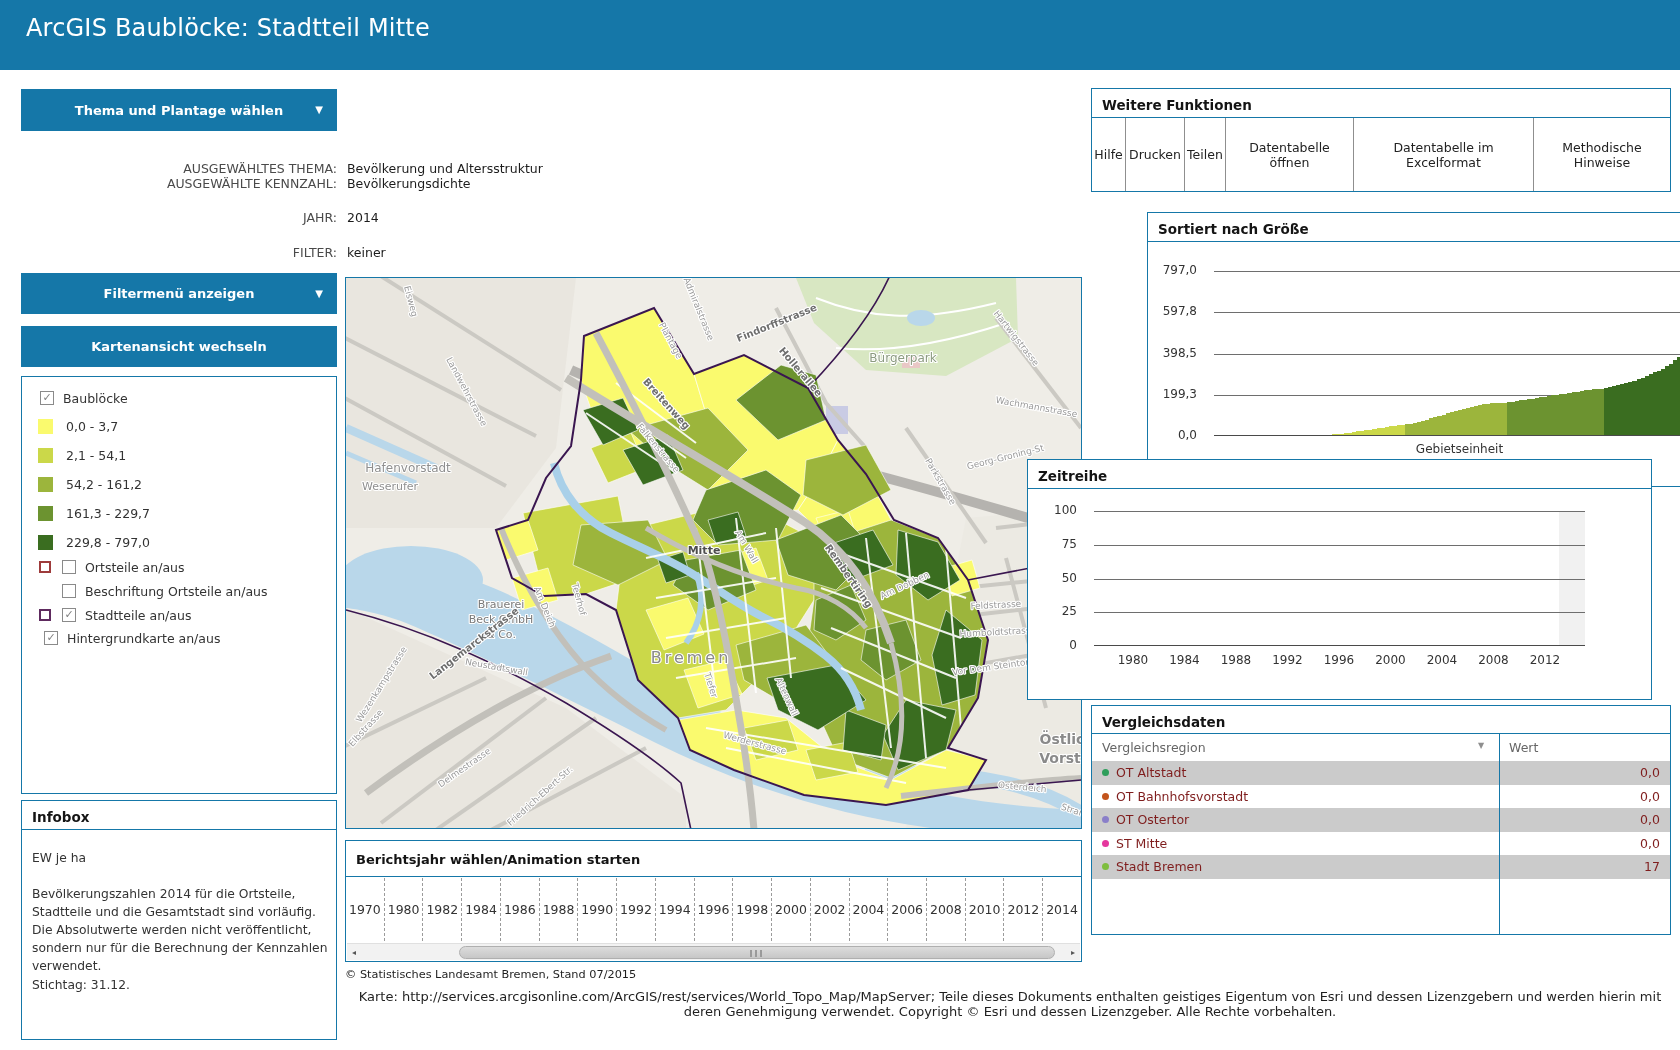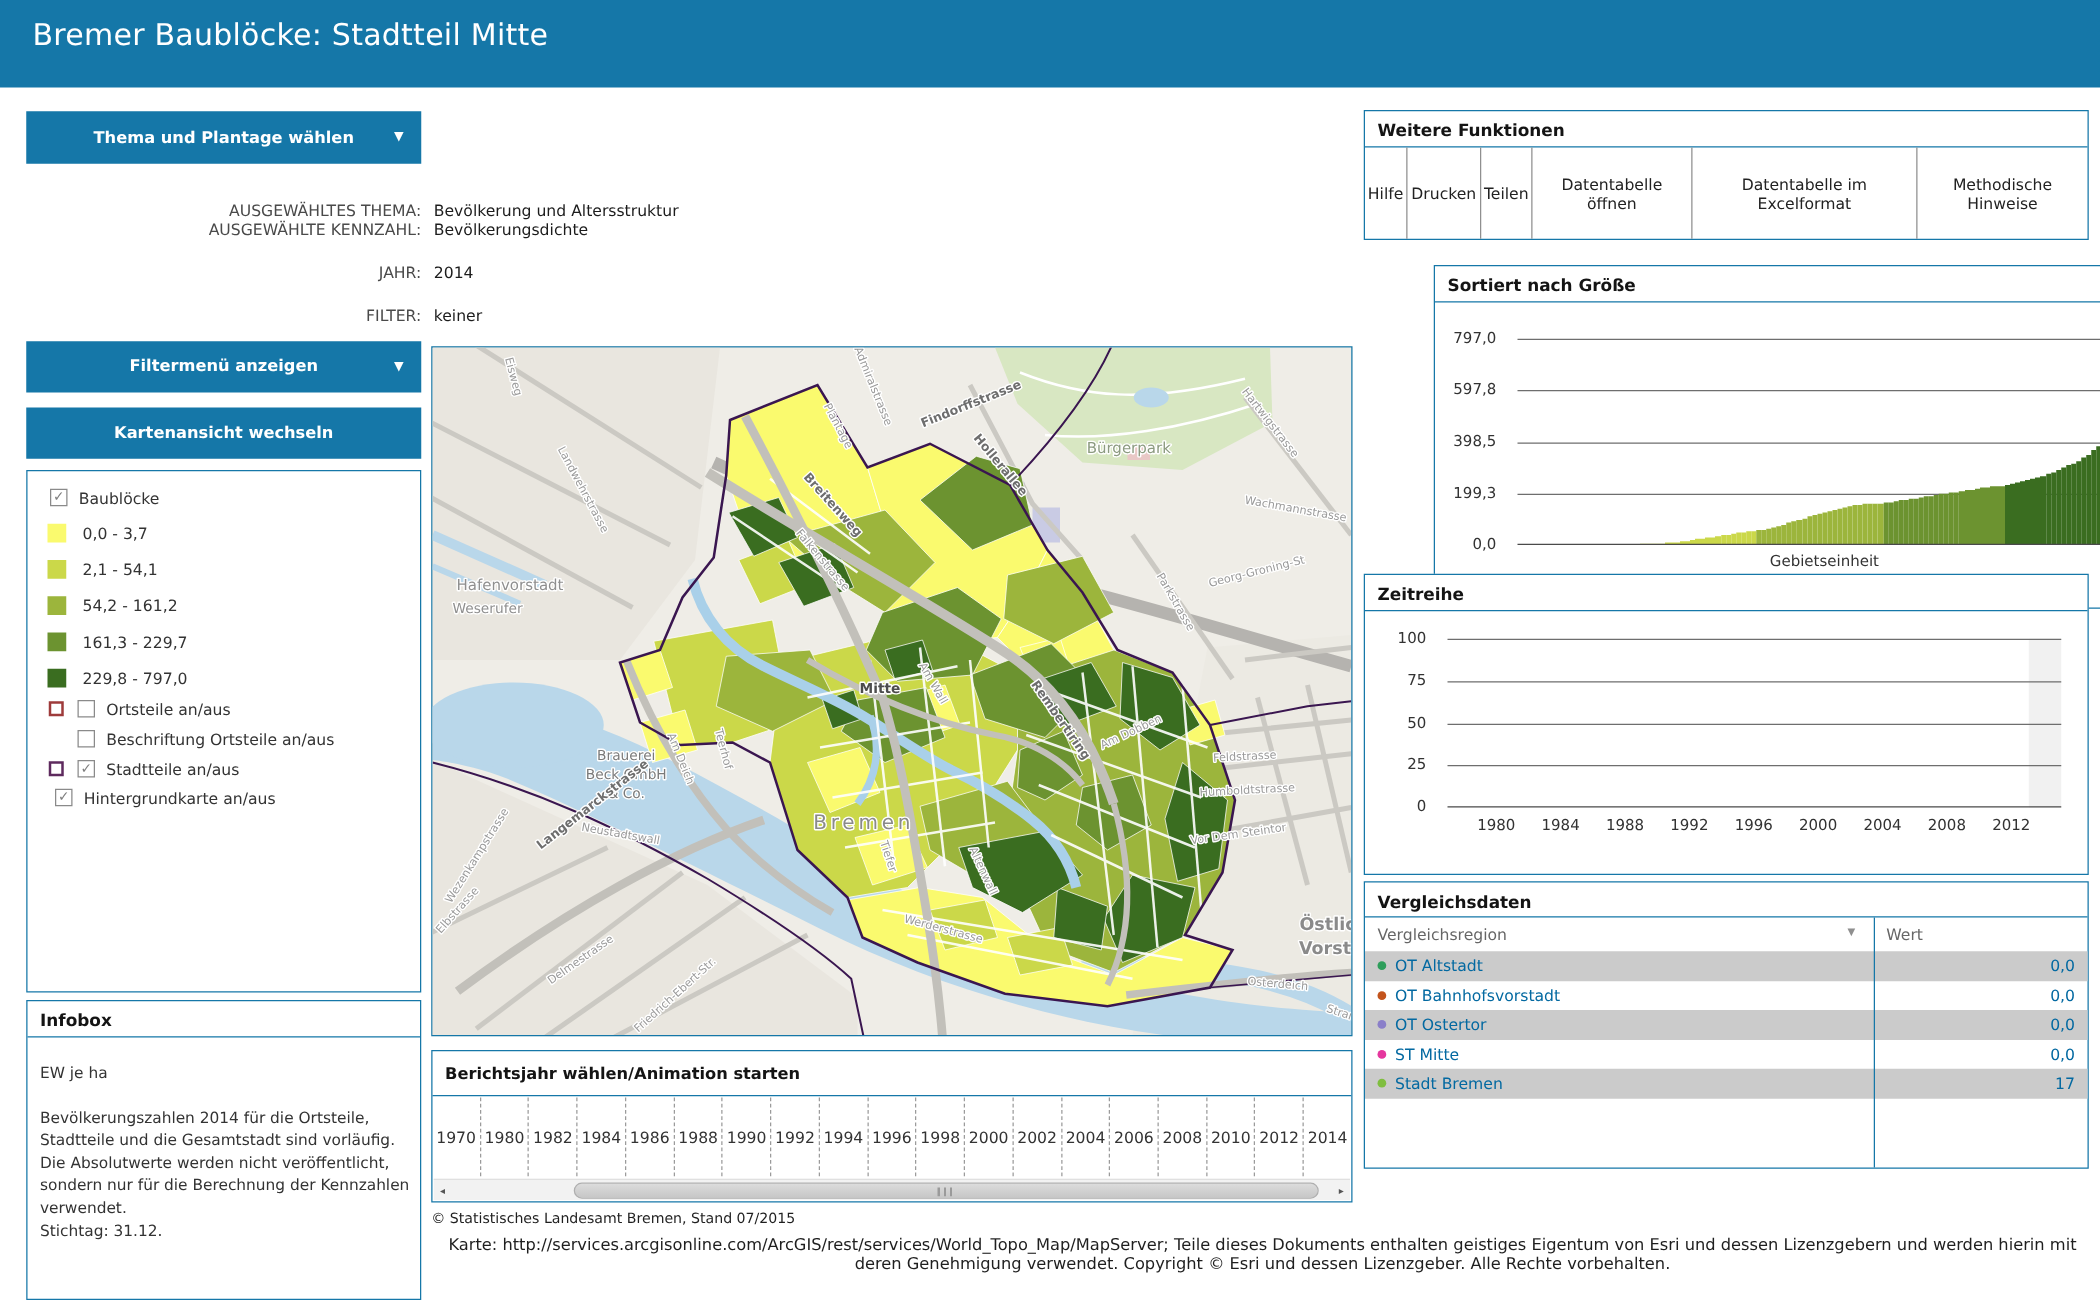--- a/index.html
+++ b/index.html
@@ -65,50 +65,50 @@
   .footer .l2 { font-size:13px; line-height:15px;text-align:center; }
 
   
   .p-func { left:1091px; top:88px; width:580px; height:104px; }
   .fcells { position:absolute; left:0; right:0; top:29px; bottom:0; display:flex; }
   .fcell { border-right:1px solid #8F8F8F; display:flex; align-items:center; justify-content:center; text-align:center;
            font-size:12.5px; color:#222; cursor:pointer; padding:0 2px; }
   .fcell:last-child { border-right:none; flex:1; }
 
   .p-sorted { left:1147px; top:212px; width:580px; height:275px; }
-  .p-zeit  { left:1091px; top:459px; width:580px; height:241px; }
+  .p-zeit  { left:1027px; top:459px; width:625px; height:241px; }
   .plot { position:absolute; left:66px; width:491px; }
   .gline { position:absolute; left:0; right:0; height:1px; background:#6E6E6E; }
   .gline.axis { background:#4A4A4A; }
   .ytick { position:absolute; left:0; width:58px; text-align:right; font-size:12px; color:#333; padding-right:9px; }
   .xlab { position:absolute; font-size:12px; color:#333; text-align:center; }
   #sorted-bars { position:absolute; left:0; right:0; bottom:0; top:0; display:flex; align-items:flex-end; }
   #sorted-bars div { flex:1; }
   .hlband { position:absolute; top:0; height:135px; width:26px; left:465px; background:#F1F1F1; }
 
   .p-comp { left:1091px; top:705px; width:580px; height:230px; }
   .p-comp .ptitle { height:28px; }
   .chead { position:absolute; left:0; right:0; top:28px; height:27px; font-size:12.5px; color:#666; }
   .chead .c1 { position:absolute; left:10px; top:6px; }
   .chead .sorticon { position:absolute; left:386px; top:7px; font-size:8px; color:#8F8F8F; cursor:pointer; }
   .chead .c2 { position:absolute; left:417px; top:6px; }
   .cdivider { position:absolute; left:407px; top:28px; bottom:0; width:1px; background:#1577A8; }
-  .crow { position:absolute; left:0; right:0; height:23.5px; font-size:12.5px; color:#0369a1; cursor:pointer; }
+  .crow { position:absolute; left:0; right:0; height:23.5px; font-size:12.5px; color:#7f1d1d; cursor:pointer; }
   .crow.alt { background:#CBCBCB; }
   .crow .dot { position:absolute; left:10px; top:8px; width:7px; height:7px; border-radius:50%; }
   .crow .nm { position:absolute; left:24px; top:4px; }
   .crow .vl { position:absolute; right:10px; top:4px; }
 </style>
 </head>
 <body>
 
 <div class="app">
 
   <div class="topbar">
-    <div class="app-title">Bremer Baublöcke: Stadtteil Mitte</div>
+    <div class="app-title">ArcGIS Baublöcke: Stadtteil Mitte</div>
   </div>
 
   <div class="bbtn btn-theme">
     <span>Thema und Plantage wählen</span>
     <span class="caret">▼</span>
   </div>
 
   <div id="info-rows">
       <div class="irow" style="top: 141px; margin-top: 20px;"><div class="ilabel">AUSGEWÄHLTES THEMA:</div><div class="ival">Bevölkerung und Altersstruktur</div></div>
       <div class="irow" style="top: 176px;"><div class="ilabel">AUSGEWÄHLTE KENNZAHL:</div><div class="ival">Bevölkerungsdichte</div></div>

